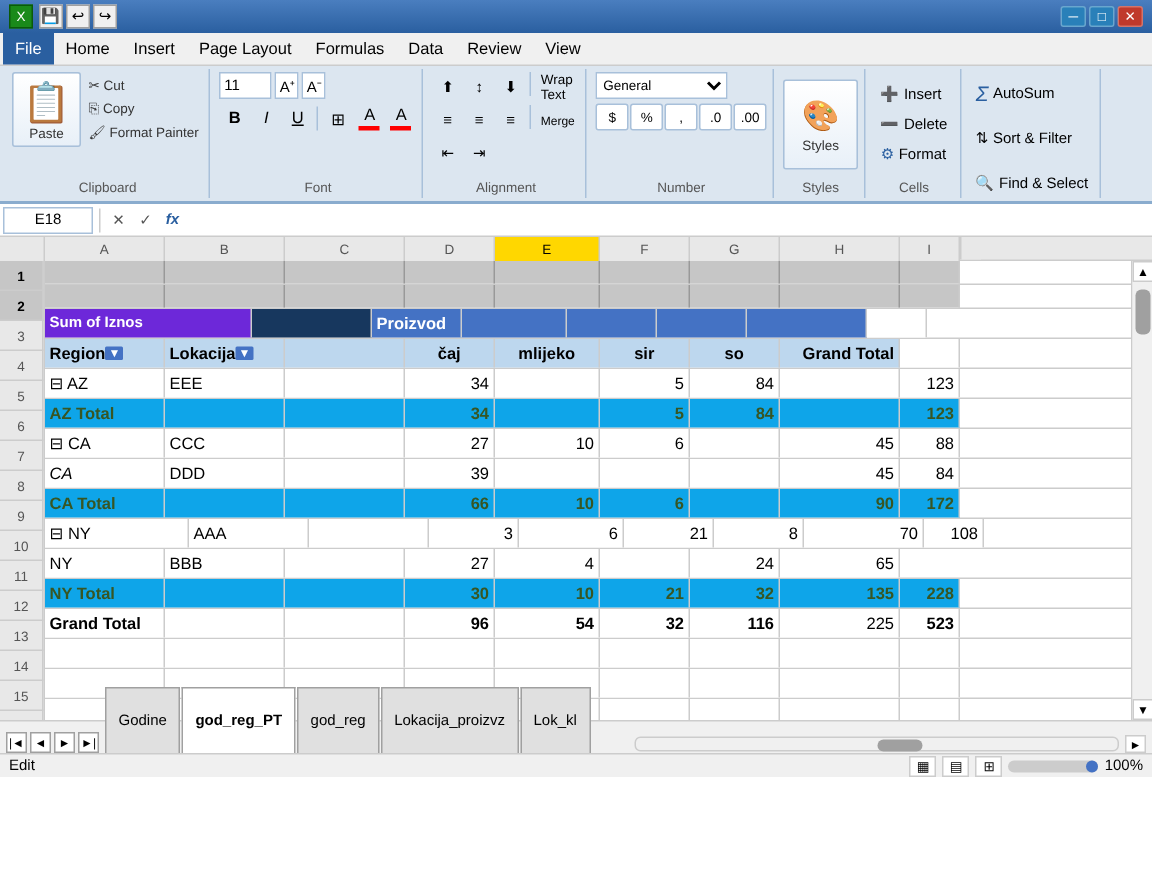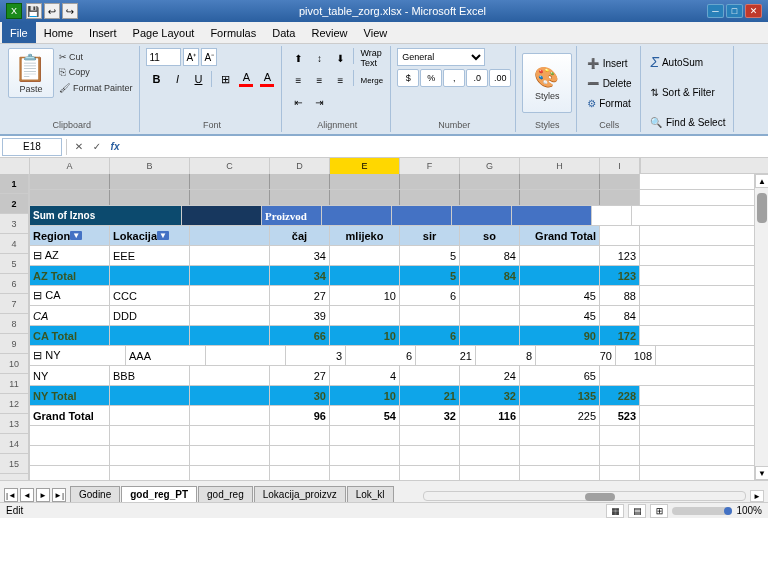--- a/index.html
+++ b/index.html
@@ -73,21 +73,21 @@
     .grid-row { display: flex; height: 20px; border-bottom: 1px solid #ccc; }
     .cell { border-right: 1px solid #ccc; display: flex; align-items: center; padding: 0 3px; font-size: 11px; overflow: hidden; white-space: nowrap; background: white; min-width: 0; }
     .cell.total-row { background: #0ea5e9; font-weight: bold; color: #375623; }
     .cell.num { text-align: right; justify-content: flex-end; }
 
     
     .sheet-tabs-area { height: 22px; display: flex; align-items: flex-end; border-top: 1px solid #ccc; background: #f0f0f0; }
     .sheet-nav { display: flex; align-items: center; padding: 0 4px; gap: 2px; }
     .sheet-nav-btn { width: 14px; height: 14px; border: 1px solid #a0a0a0; background: white; display: flex; align-items: center; justify-content: center; font-size: 8px; cursor: pointer; }
     .sheet-tabs { display: flex; flex: 1; overflow: hidden; }
-    .sheet-tab { padding: 2px 8px; font-size: 10px; border: 1px solid #a0a0a0; border-bottom: none; cursor: pointer; background: #e0e0e0; margin-right: 1px; display: flex; align-items: center; }
+    .sheet-tab { padding: 16px 8px; font-size: 10px; border: 1px solid #a0a0a0; border-bottom: none; cursor: pointer; background: #e0e0e0; margin-right: 1px; display: flex; align-items: center; }
     .sheet-tab.active { background: white; font-weight: bold; border-bottom: 1px solid white; margin-bottom: -1px; }
     .h-scrollbar { height: 12px; flex: 1; margin: 0 4px; background: #f0f0f0; border: 1px solid #ccc; border-radius: 6px; position: relative; }
     .h-scrollbar-thumb { width: 30px; height: 8px; background: #a0a0a0; border-radius: 4px; position: absolute; top: 1px; left: 50%; }
 
     
     .status-bar { height: 16px; background: #f0f0f0; border-top: 1px solid #ccc; display: flex; align-items: center; padding: 0 6px; gap: 8px; font-size: 10px; justify-content: space-between; }
     .status-left { display: flex; align-items: center; gap: 6px; }
     .status-right { display: flex; align-items: center; gap: 4px; }
     .view-btn { width: 18px; height: 14px; border: 1px solid #ccc; background: white; display: flex; align-items: center; justify-content: center; font-size: 9px; cursor: pointer; }
     .zoom-slider { width: 60px; height: 8px; background: #ccc; border-radius: 4px; position: relative; }
@@ -105,21 +105,20 @@
 <div class="title-bar">
   <div class="title-bar-left">
     <div class="title-bar-icon">X</div>
 
     <div style="display:flex;gap:2px;align-items:center;">
       <div style="width:16px;height:16px;background:#f0f0f0;border:1px solid #a0a0a0;display:flex;align-items:center;justify-content:center;font-size:10px;cursor:pointer;">💾</div>
       <div style="width:16px;height:16px;background:#f0f0f0;border:1px solid #a0a0a0;display:flex;align-items:center;justify-content:center;font-size:10px;cursor:pointer;">↩</div>
       <div style="width:16px;height:16px;background:#f0f0f0;border:1px solid #a0a0a0;display:flex;align-items:center;justify-content:center;font-size:10px;cursor:pointer;">↪</div>
     </div>
   </div>
-  <div class="title-bar-title">pivot_table_zorg.xlsx - Microsoft Excel</div>
   <div class="title-bar-controls">
     <div class="title-btn min">─</div>
     <div class="title-btn max">□</div>
     <div class="title-btn close">✕</div>
   </div>
 </div>
 
 <div class="menu-bar">
   <div class="menu-item active">File</div>
   <div class="menu-item">Home</div>
@@ -350,23 +349,23 @@
       <div class="cell" style="width:80px;background:#c6c6c6;border-right:1px solid #999;"></div>
       <div class="cell" style="width:60px;background:#c6c6c6;border-right:1px solid #999;"></div>
       <div class="cell" style="width:70px;background:#c6c6c6;border-right:1px solid #999;"></div>
       <div class="cell" style="width:60px;background:#c6c6c6;border-right:1px solid #999;"></div>
       <div class="cell" style="width:60px;background:#c6c6c6;border-right:1px solid #999;"></div>
       <div class="cell" style="width:80px;background:#c6c6c6;border-right:1px solid #999;"></div>
       <div class="cell" style="width:40px;background:#c6c6c6;"></div>
     </div>
 
     <div class="grid-row">
-      <div class="cell" style="width:152px;background:#0c4a6e;color:white;font-weight:bold;font-size:10px;">Sum of Iznos</div>
+      <div class="cell" style="width:138px;background:#6d28d9;color:white;font-weight:bold;font-size:10px;">Sum of Iznos</div>
       <div class="cell" style="width:80px;background:#17375e;color:white;"></div>
-      <div class="cell" style="width:60px;background:#4472c4;color:white;font-weight:bold;font-family:Liberation Serif, serif;">Proizvod</div>
+      <div class="cell" style="width:60px;background:#4472c4;color:white;font-weight:bold;">Proizvod</div>
       <div class="cell" style="width:70px;background:#4472c4;color:white;"></div>
       <div class="cell" style="width:60px;background:#4472c4;color:white;"></div>
       <div class="cell" style="width:60px;background:#4472c4;color:white;"></div>
       <div class="cell" style="width:80px;background:#4472c4;color:white;"></div>
       <div class="cell" style="width:40px;background:white;"></div>
     </div>
 
     <div class="grid-row">
       <div class="cell" style="width:80px;background:#bdd7ee;font-weight:bold;">
         Region <span style="background:#4472c4;color:white;font-size:8px;padding:0 2px;border-radius:1px;">▼</span>

